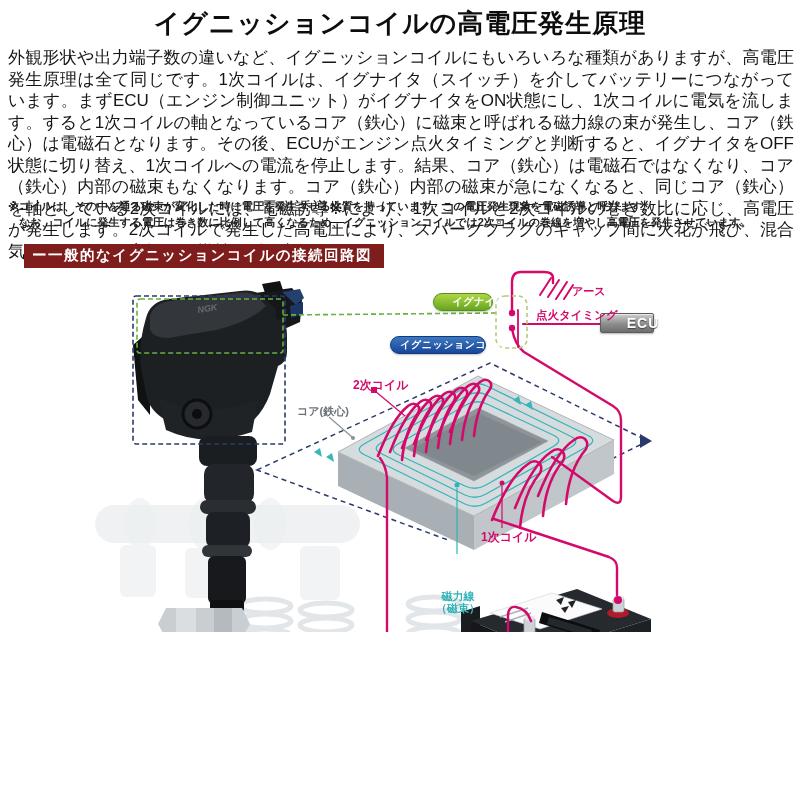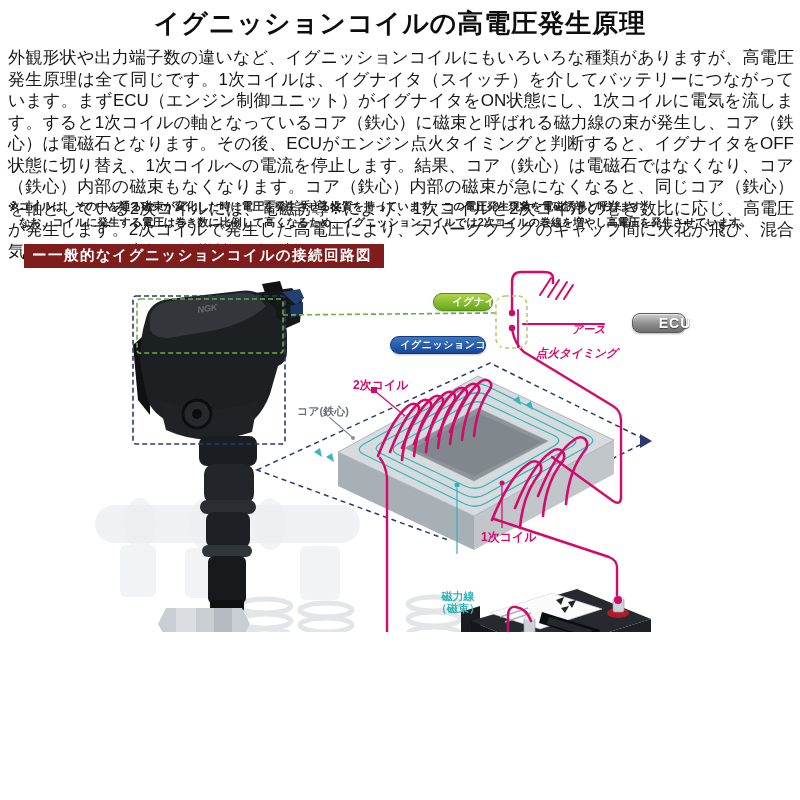--- a/index.html
+++ b/index.html
@@ -14,27 +14,27 @@
     padding:2px 12px 3px 8px;letter-spacing:1.5px;white-space:nowrap;}
   .diagram{left:0;top:265px;width:800px;height:535px;}
   .badge{position:absolute;display:flex;align-items:center;justify-content:center;color:#fff;font-weight:bold;
     white-space:nowrap;box-sizing:border-box;padding-left:32px;}
   .badge-green{left:433px;top:28px;width:60px;height:18px;border-radius:9px;font-size:10.5px;
     background:linear-gradient(#aed646,#67a61f);border:1px solid #558f15;box-shadow:0 1px 2px rgba(0,0,0,.25);}
   .badge-blue{left:390px;top:71px;width:96px;height:18px;border-radius:9px;font-size:10px;letter-spacing:.5px;
     background:linear-gradient(#3e77c0,#16479a);border:1px solid #0f3a80;box-shadow:0 1px 2px rgba(0,0,0,.25);}
   .badge-gray{background:linear-gradient(#cfcfcf,#8d8d8d 55%,#6e6e6e);border:1px solid #5c5c5c;
     text-shadow:0 1px 1px #444;box-shadow:inset 0 1px 0 #e8e8e8,0 1px 2px rgba(0,0,0,.3);}
-  .badge-ecu{left:632px;top:48px;width:54px;height:20px;border-radius:8px;font-size:14px;letter-spacing:1px;}
+  .badge-ecu{left:600px;top:48px;width:54px;height:20px;border-radius:2px;font-size:14px;letter-spacing:1px;}
   .badge-battery{left:583px;top:456px;width:58px;height:16px;border-radius:4px;font-size:10px;}
   .badge-red{left:364px;top:485px;width:73px;height:18px;border-radius:4px;font-size:11px;
     background:linear-gradient(#da3d3a,#a50d12);border:1px solid #870a0f;box-shadow:0 1px 2px rgba(0,0,0,.3);}
   .lbl{position:absolute;font-weight:bold;white-space:nowrap;}
   .lbl-magenta{color:#d40a6b;}
-  .lbl-italic{font-style:italic;margin-top:38px;}
+  .lbl-italic{}
   .lbl-teal{color:#2fb3b8;text-align:center;line-height:12px;margin-top:34px;}
   .lbl-gray{color:#6c7278;}
 </style>
 </head>
 <body>
 
 <div class="screen">
 
   <div class="abs page-title">イグニッションコイルの高電圧発生原理</div>
 

